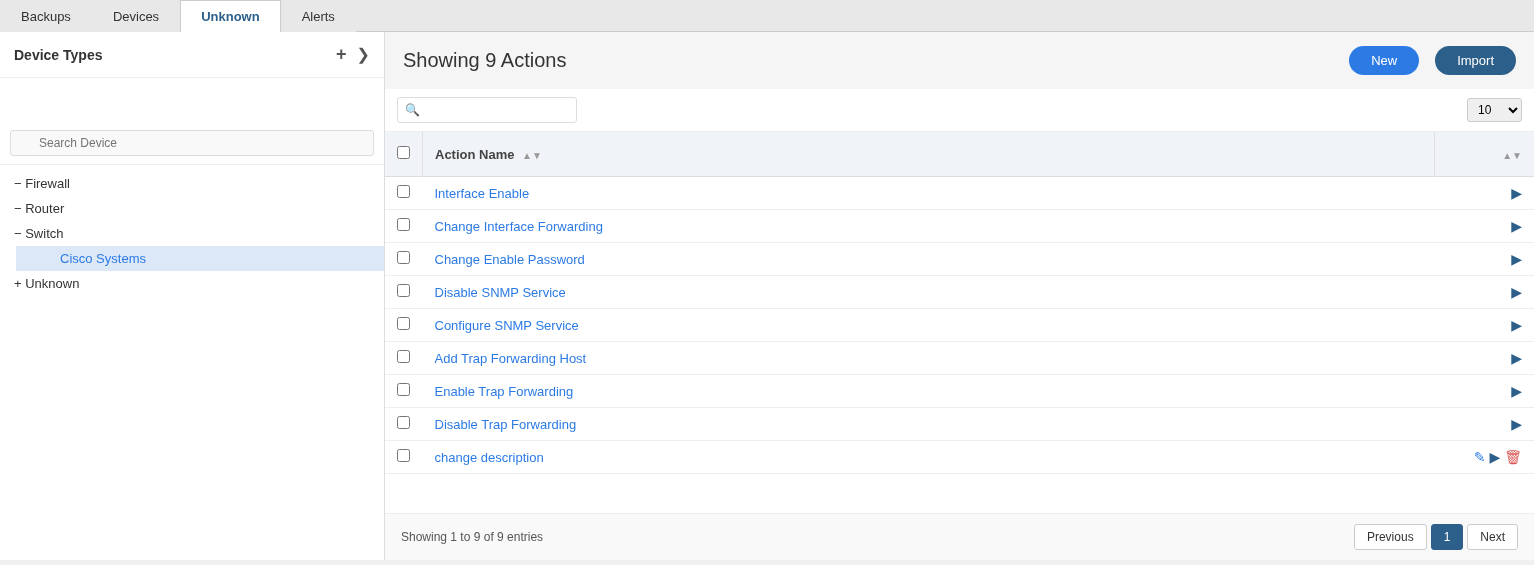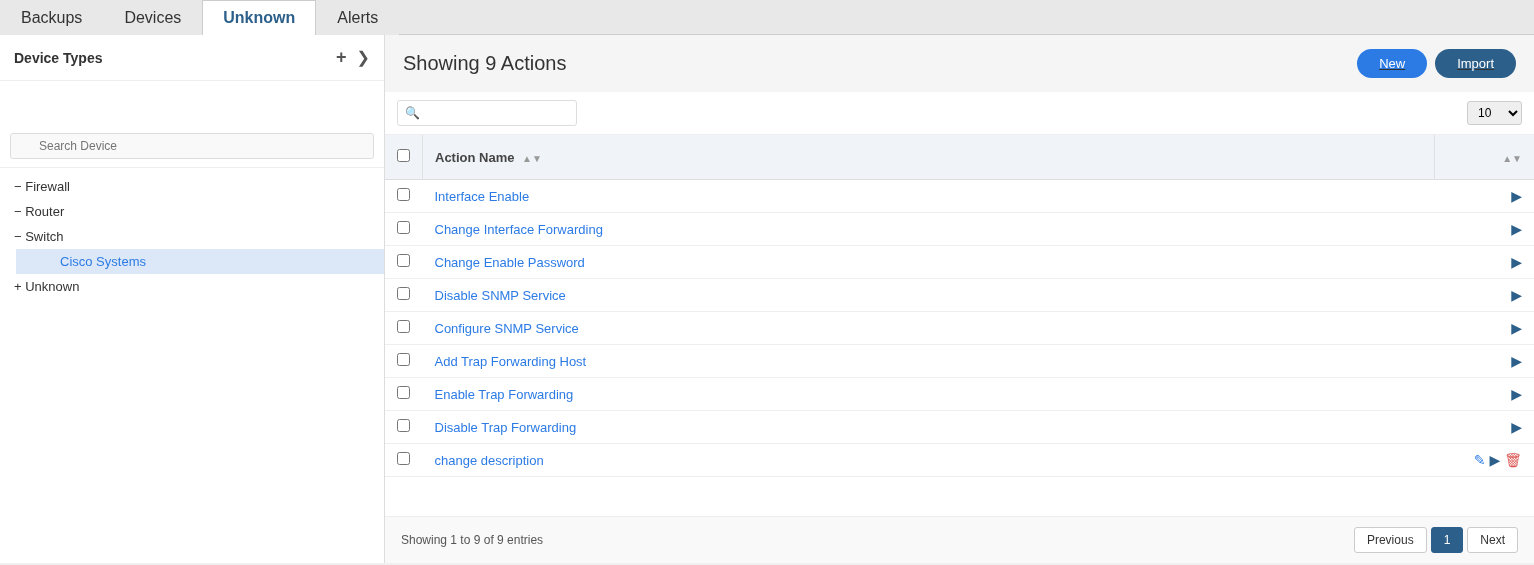--- a/index.html
+++ b/index.html
@@ -8,21 +8,21 @@
     
     .tabs { display: flex; background: #e8e8e8; border-bottom: 1px solid #ccc; }
     .tab {
       padding: 8px 20px;
       cursor: pointer;
       border: 1px solid transparent;
       border-bottom: none;
       margin-bottom: -1px;
       background: #e8e8e8;
       color: #333;
-      font-size: 16px;
+      font-size: 13px;
     }
     .tab.active {
       background: #fff;
       border-color: #ccc;
       border-bottom-color: #fff;
       font-weight: bold;
       color: #2c5f8a;
     }
 
     
@@ -73,21 +73,21 @@
     
     .content { flex: 1; display: flex; flex-direction: column; background: #f5f5f5; overflow: hidden; }
     .content-header {
       display: flex;
       align-items: center;
       justify-content: space-between;
       padding: 14px 18px;
       background: #f5f5f5;
     }
     .content-title { font-size: 20px; font-weight: 500; color: #333; }
-    .content-actions { display: flex; gap: 8px; text-decoration: underline; }
+    .content-actions { display: flex; gap: 16px; }
     .btn-new {
       background: #2c7be5;
       color: #fff;
       border: none;
       padding: 7px 22px;
       border-radius: 20px;
       cursor: pointer;
       font-size: 13px;
       font-weight: 500;
     }

